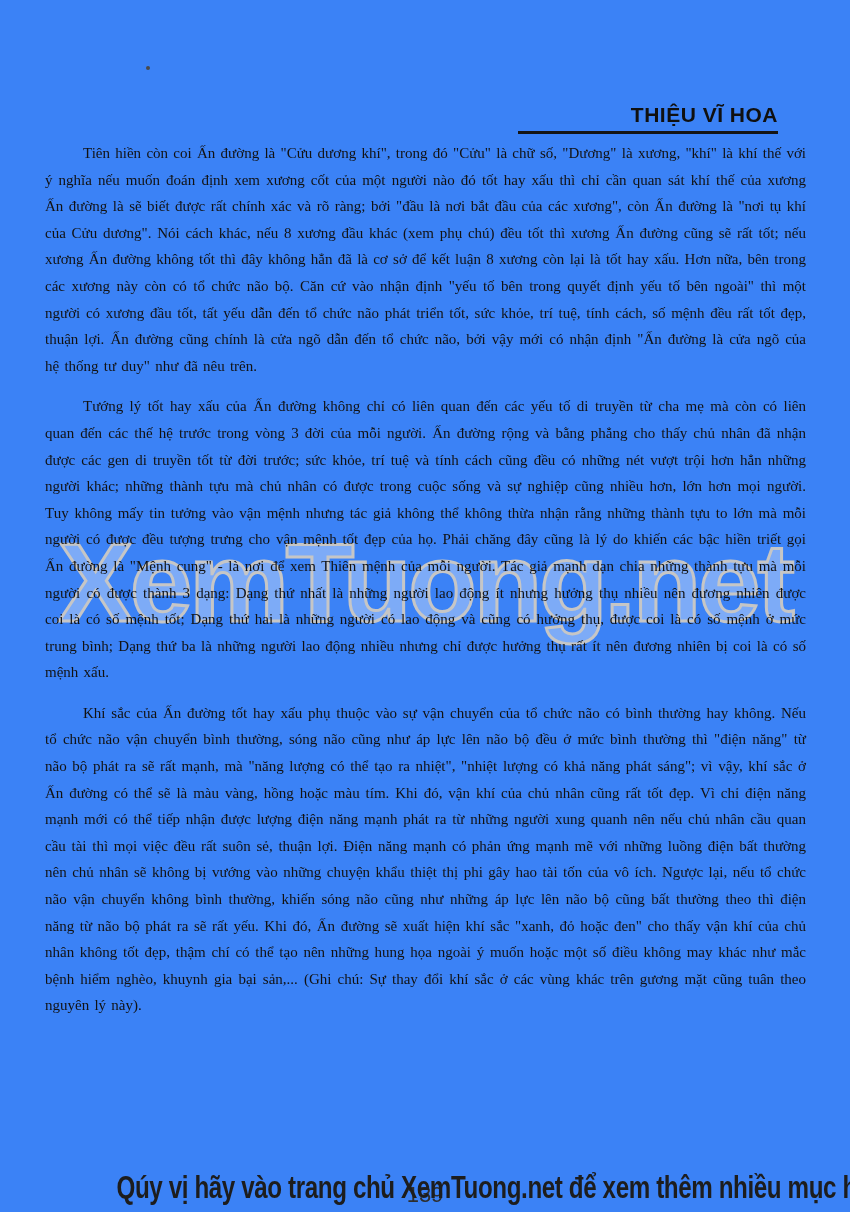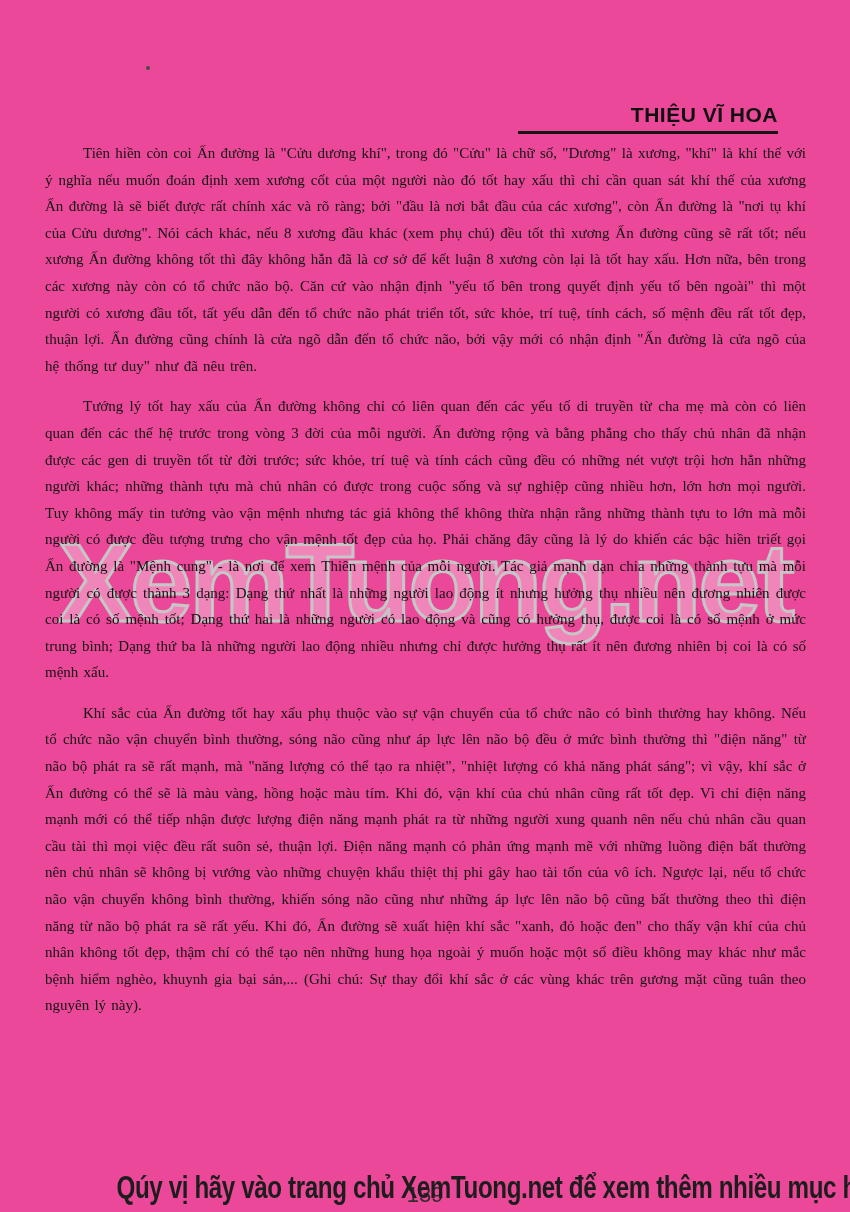--- a/index.html
+++ b/index.html
@@ -1,19 +1,19 @@
 <!DOCTYPE html>
 <html><head>
 <meta charset="utf-8">
 <style>
   html,body{margin:0;padding:0;background:#e8e8e8;}
   .page{
     position:relative;
     width:850px;height:1212px;
-    background:#ec4899;
+    background:#3b82f6;
     overflow:hidden;
     font-family:"Liberation Serif","DejaVu Serif",serif;
     color:#121212;
     margin:0 auto;
   }
   .speck{
     position:absolute;left:146px;top:66px;
     width:4px;height:4px;border-radius:50%;background:#4a4a4a;
   }
   .header{

